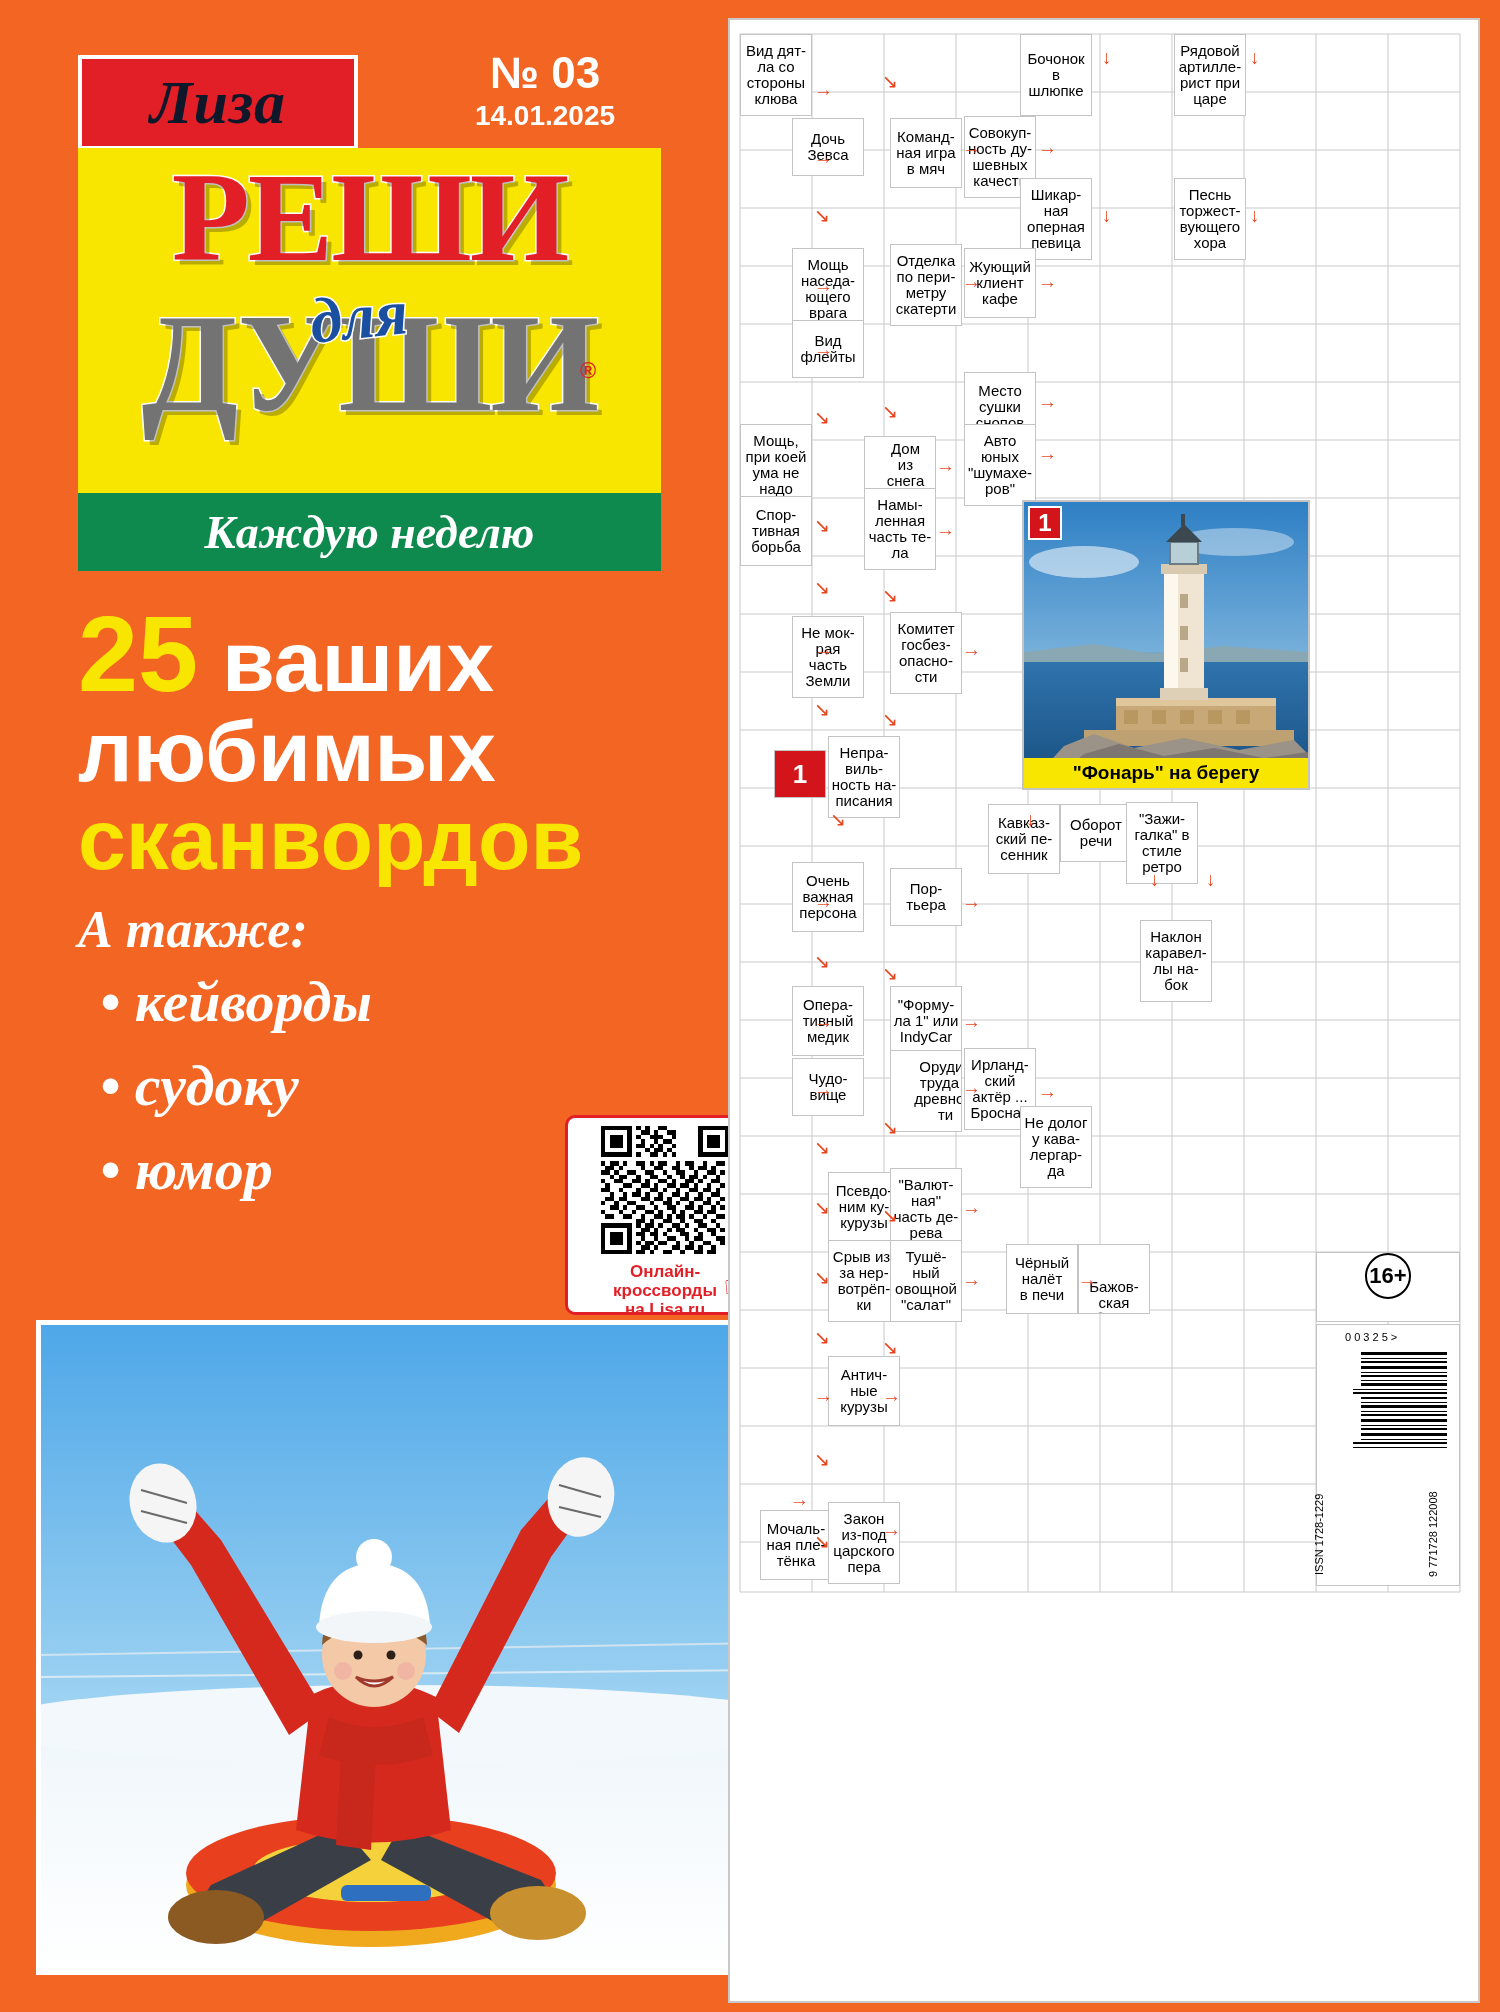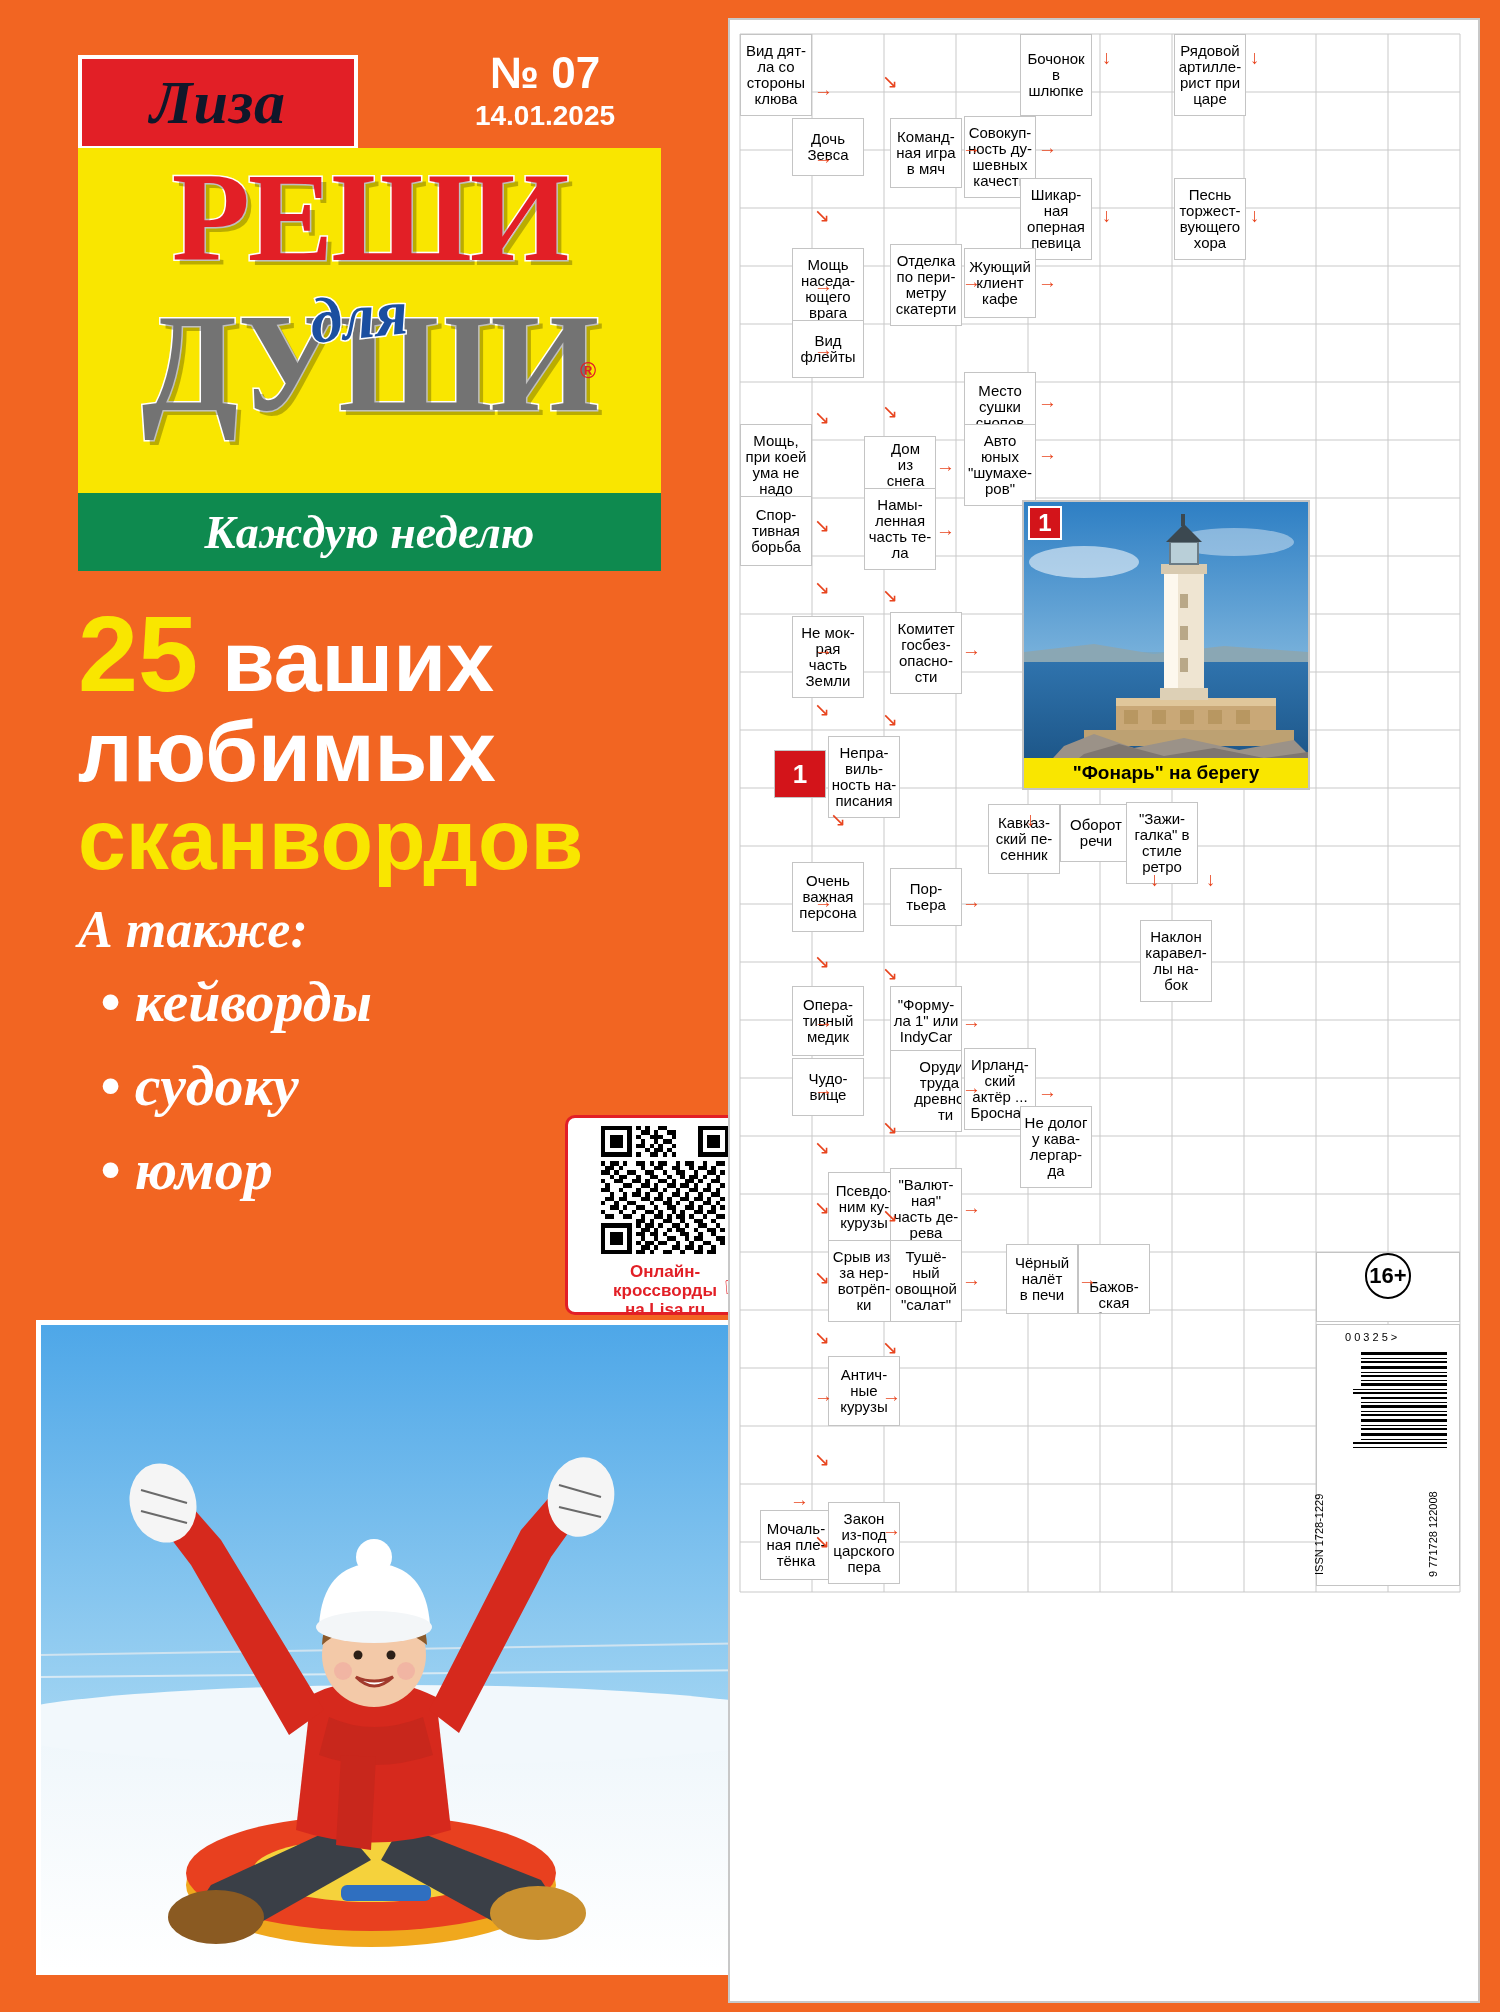--- a/index.html
+++ b/index.html
@@ -293,21 +293,21 @@
 </style>
 </head>
 <body>
 
 <div class="left-col">
 
   <div class="logo-lisa">
     <span>Лиза</span>
   </div>
 
-  <div class="issue-no">№ 07</div>
+  <div class="issue-no">№ 03</div>
   <div class="issue-date">14.01.2025</div>
 
   <div class="yellow-box">
     <div class="title-reshi">РЕШИ</div>
     <div class="title-dlya">для</div>
     <div class="title-dushi">ДУШИ</div>
     <div class="reg-mark">®</div>
   </div>
 
   <div class="green-bar">

